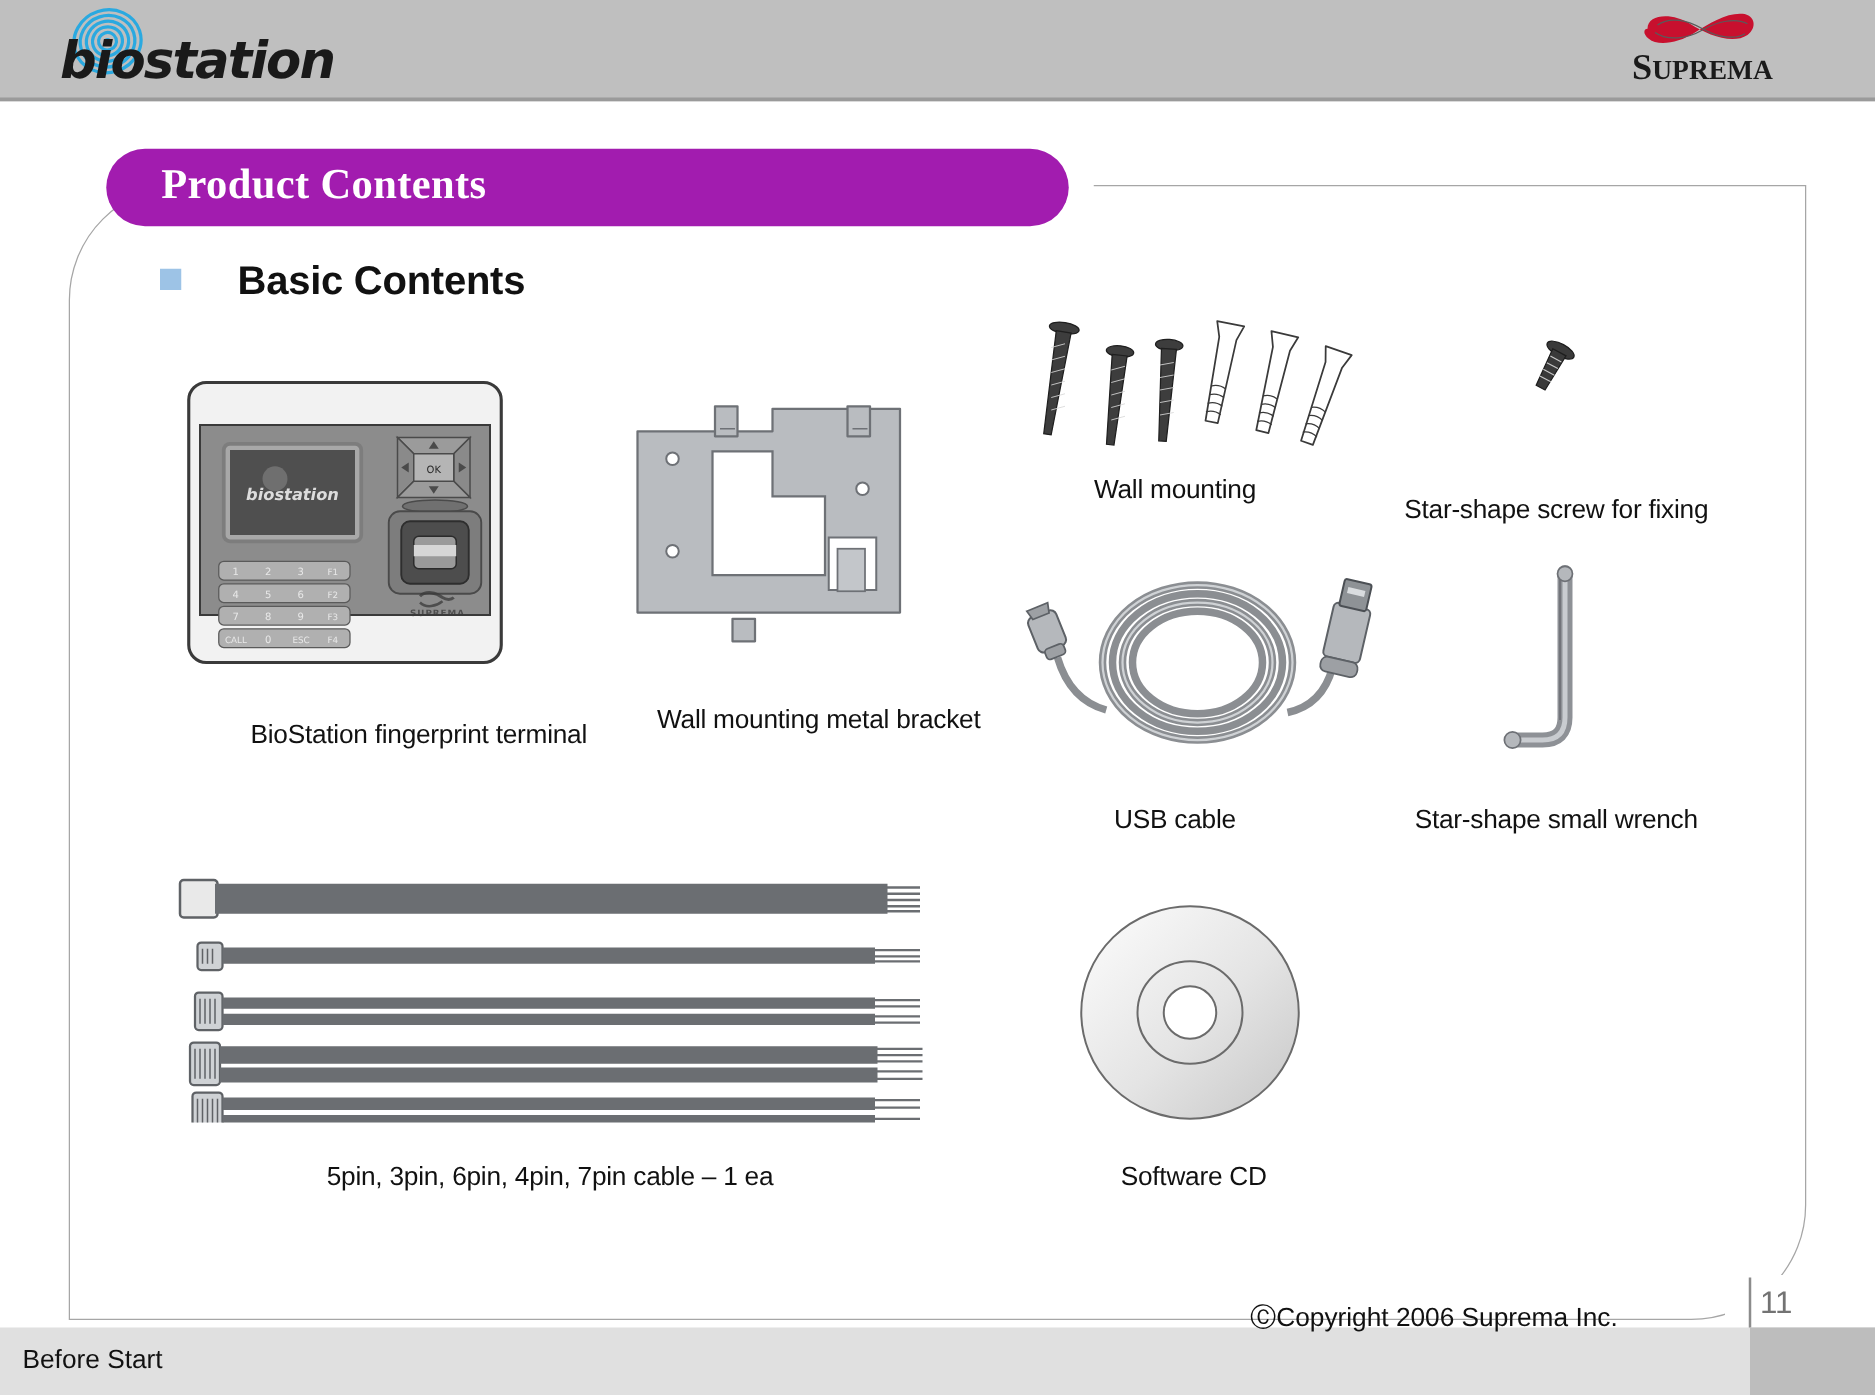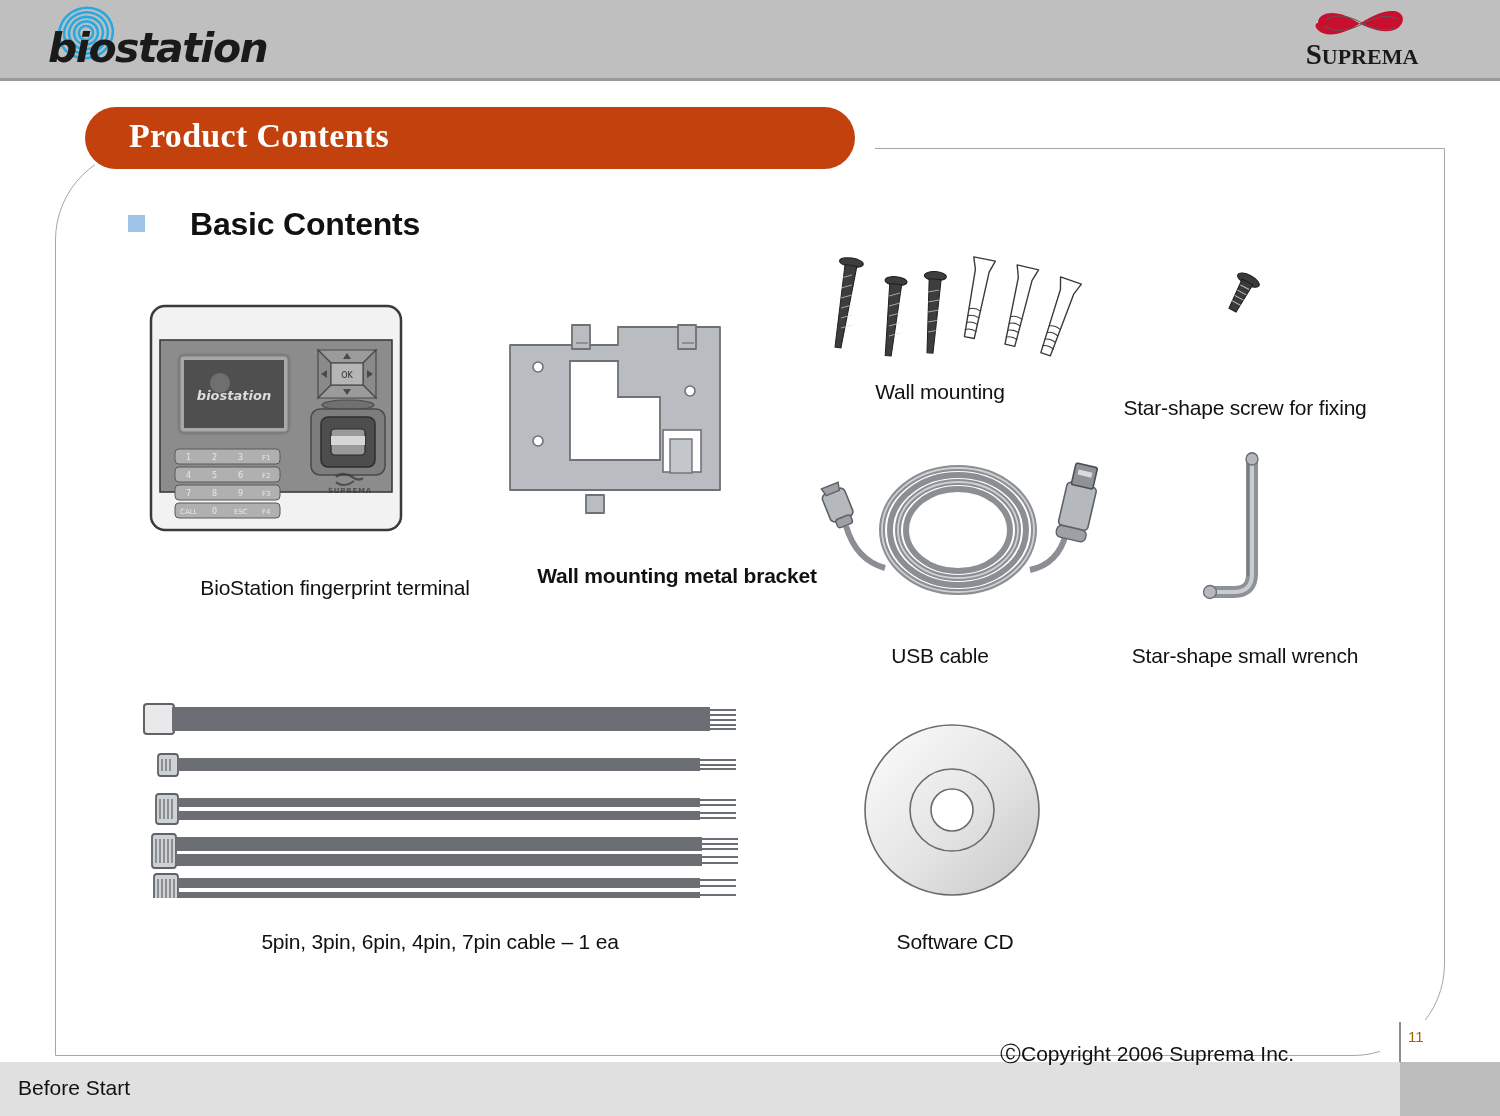--- a/index.html
+++ b/index.html
@@ -47,22 +47,22 @@
     box-sizing:border-box;
   }
   .frame-mask{
     position:absolute;left:95px;top:118px;width:780px;height:62px;background:#ffffff;
   }
   .frame-mask-b{
     position:absolute;left:1380px;top:1020px;width:120px;height:40px;background:#ffffff;
   }
 
   .title-pill{
-    position:absolute;left:85px;top:107px;width:770px;height:62px;
-    background:#c2410c;border-radius:31px;
+    position:absolute;left:85px;top:119px;width:770px;height:62px;
+    background:#a21caf;border-radius:31px;
   }
   .title-pill span{
     position:absolute;left:44px;top:10px;
     font-family:"Liberation Serif", serif;
     font-size:34px;font-weight:bold;color:#ffffff;
     letter-spacing:0.3px;
   }
 
   
   .bullet-sq{
@@ -87,21 +87,21 @@
   .foot-right-block{
     position:absolute;left:1400px;top:1062px;width:100px;height:54px;background:#bdbdbd;
   }
   .foot-left{
     position:absolute;left:18px;top:1076px;font-size:21px;color:#111;
   }
   .foot-center{
     position:absolute;left:1000px;top:1040px;font-size:21px;color:#111;
   }
   .page-no{
-    position:absolute;left:1408px;top:1028px;font-size:15px;color:#a16207;
+    position:absolute;left:1408px;top:1028px;font-size:25px;color:#737373;
   }
   .page-rule{
     position:absolute;left:1399px;top:1022px;width:1.5px;height:42px;background:#8c8c8c;
   }
 
   
   .art{position:absolute;}
 </style>
 </head>
 <body>
@@ -218,21 +218,21 @@
   </g>
   <path d="M70 46 L70 145 L160 145 L160 82 L118 82 L118 46 Z" fill="#ffffff" stroke="#6e7176" stroke-width="1.8"></path>
   <rect x="163" y="115" width="38" height="42" fill="#ffffff" stroke="#6e7176" stroke-width="1.6"></rect>
   <rect x="170" y="124" width="22" height="34" fill="#c3c6ca" stroke="#6e7176" stroke-width="1.4"></rect>
   <circle cx="38" cy="52" r="5" fill="#ffffff" stroke="#6e7176" stroke-width="1.6"></circle>
   <circle cx="38" cy="126" r="5" fill="#ffffff" stroke="#6e7176" stroke-width="1.6"></circle>
   <circle cx="190" cy="76" r="5" fill="#ffffff" stroke="#6e7176" stroke-width="1.6"></circle>
   <line x1="76" y1="28" x2="88" y2="28" stroke="#6e7176" stroke-width="1.2"></line>
   <line x1="182" y1="28" x2="194" y2="28" stroke="#6e7176" stroke-width="1.2"></line>
 </svg>
-<div class="cap" style="left:427px;top:562px;width:500px;font-weight:bold;">Wall mounting metal bracket</div>
+<div class="cap" style="left:405px;top:562px;width:500px;">Wall mounting metal bracket</div>
 
 <svg class="art" style="left:805px;top:248px;" width="280" height="115" viewBox="0 0 280 115">
 
   <g fill="#3d3d3d" stroke="#1f1f1f" stroke-width="1">
     <g transform="rotate(9 40 55)">
       <ellipse cx="40" cy="14" rx="12" ry="4.5"></ellipse>
       <path d="M34 17 L46 17 L43 100 L37 100 Z"></path>
     </g>
     <g transform="rotate(6 88 62)">
       <ellipse cx="88" cy="33" rx="11" ry="4.5"></ellipse>

